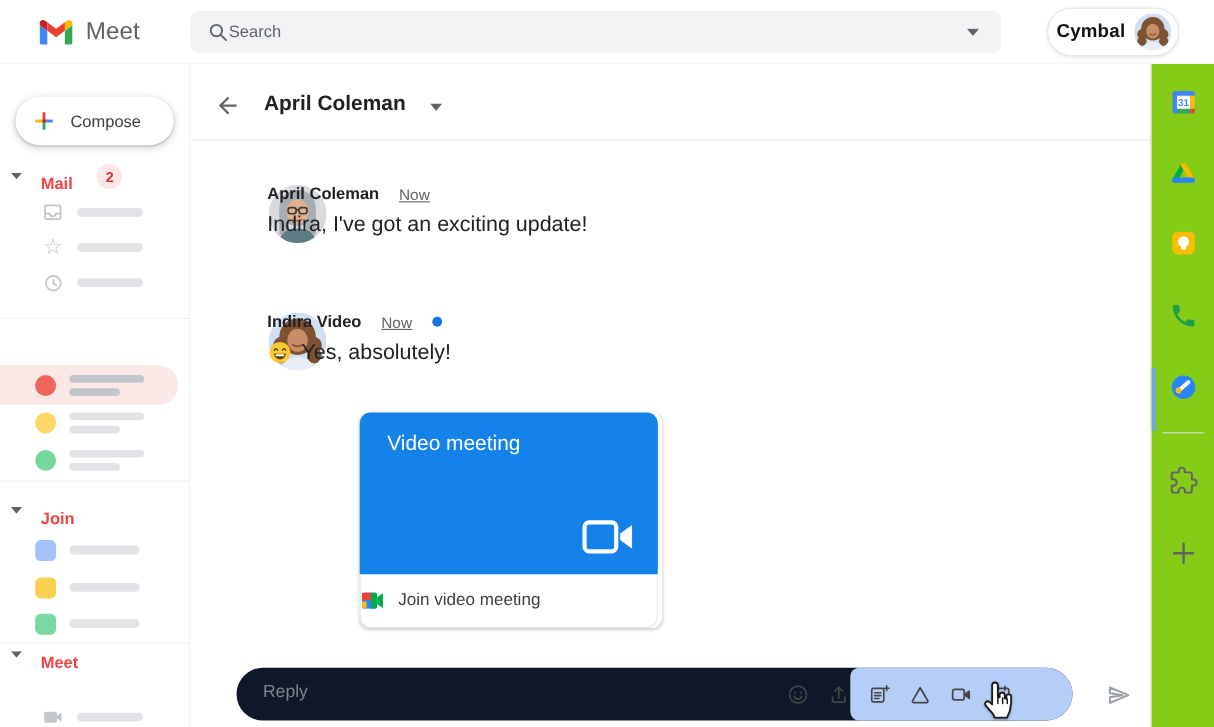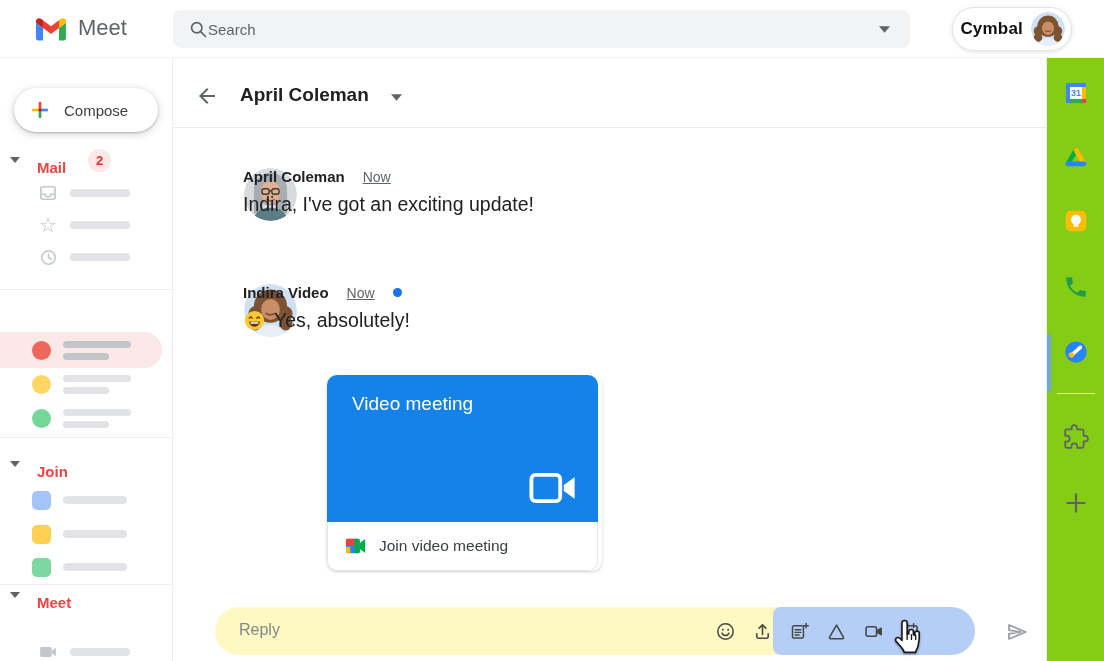--- a/index.html
+++ b/index.html
@@ -50,25 +50,25 @@
   .msg-sender { font-size:15px; font-weight:700; color:#202124; }
   .msg-time { font-size:14px; color:#5f6368;text-decoration:underline; }
   .msg-dot { width:9px; height:9px; border-radius:50%; background:var(--accent-blue,#1a73e8); }
   .msg-body { margin-top:6px; font-size:19.5px; line-height:27px; color:#202124; }
   .msg-inline { display:flex; align-items:center; gap:8px; }
 
   .vcard { position:absolute; left:154px; top:319px; width:275px; height:196px; border-radius:10px; box-shadow:0 1px 3px rgba(60,64,67,.25); }
   .vcard-top { width:271px; height:147px; background:var(--video-card-blue,#1482e8); border-radius:10px 10px 0 0; position:relative; }
   .vcard-title { position:absolute; left:25px; top:18px; font-size:19px; color:#fff; font-weight:500; }
   .vcard-cam { position:absolute; right:20px; bottom:16px; width:50px; height:36px; }
-  .vcard-foot { width:271px; height:49px; background:#fff; border:1px solid #e4e6e9; border-top:none; border-radius:0 0 10px 10px; display:flex; align-items:center; gap:13px; padding-left:17px; }
+  .vcard-foot { width:271px; height:49px; background:#fff; border:1px solid #e4e6e9; border-top:none; border-radius:0 0 10px 10px; display:flex; align-items:center; gap:13px; }
   .vcard-action { font-size:15.5px; color:#3c4043; }
 
   
-  .reply-pill { position:absolute; left:42px; top:551px; width:760px; height:48px; background:#fef9c3; border-radius:24px; }
+  .reply-pill { position:absolute; left:42px; top:551px; width:760px; height:48px; background:#0f172a; border-radius:24px; }
   .reply-ph { position:absolute; left:24px; top:14px; font-size:16px; color:#80868b; }
   .toolbar-highlight { position:absolute; left:558px; top:0; width:202px; height:48px; background:var(--toolbar-highlight,#b3cdf8); border-radius:8px 24px 24px 8px; }
   .tool-ic { position:absolute; top:14px; width:21px; height:21px; }
   .send-btn { position:absolute; left:832px; top:564px; width:24px; height:24px; }
 
   
   .rightrail { position:absolute; left:1046px; top:58px; width:58px; height:603px; background:#84cc16; border-left:1px solid #e9ebee; }
   .rail-ic { position:absolute; left:16px; width:26px; height:26px; }
   .rail-div { position:absolute; left:10px; width:38px; height:1px; background:#e1e3e6; }
   .rail-scroll { position:absolute; left:0px; top:276px; width:4px; height:58px; background:#6ba2f7; border-radius:2px; opacity:.85; }

